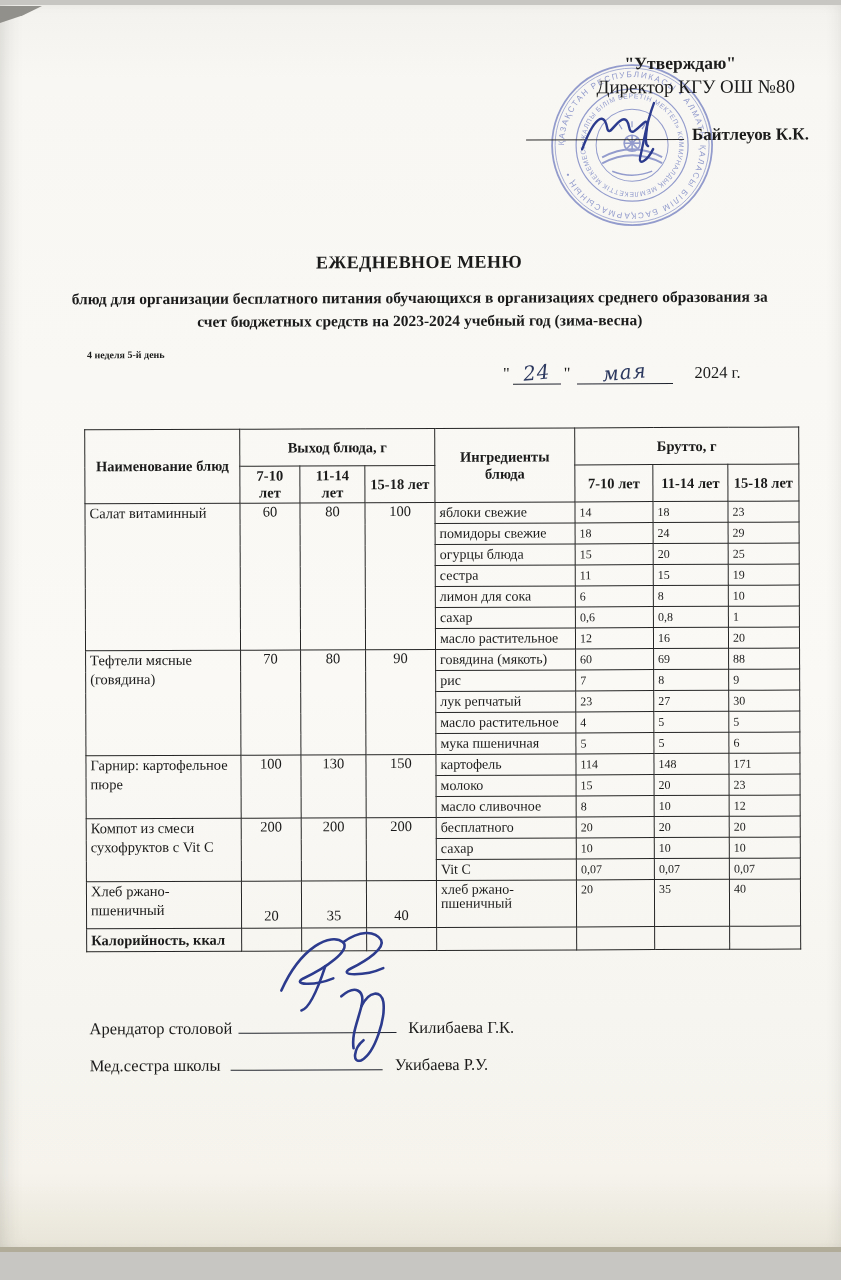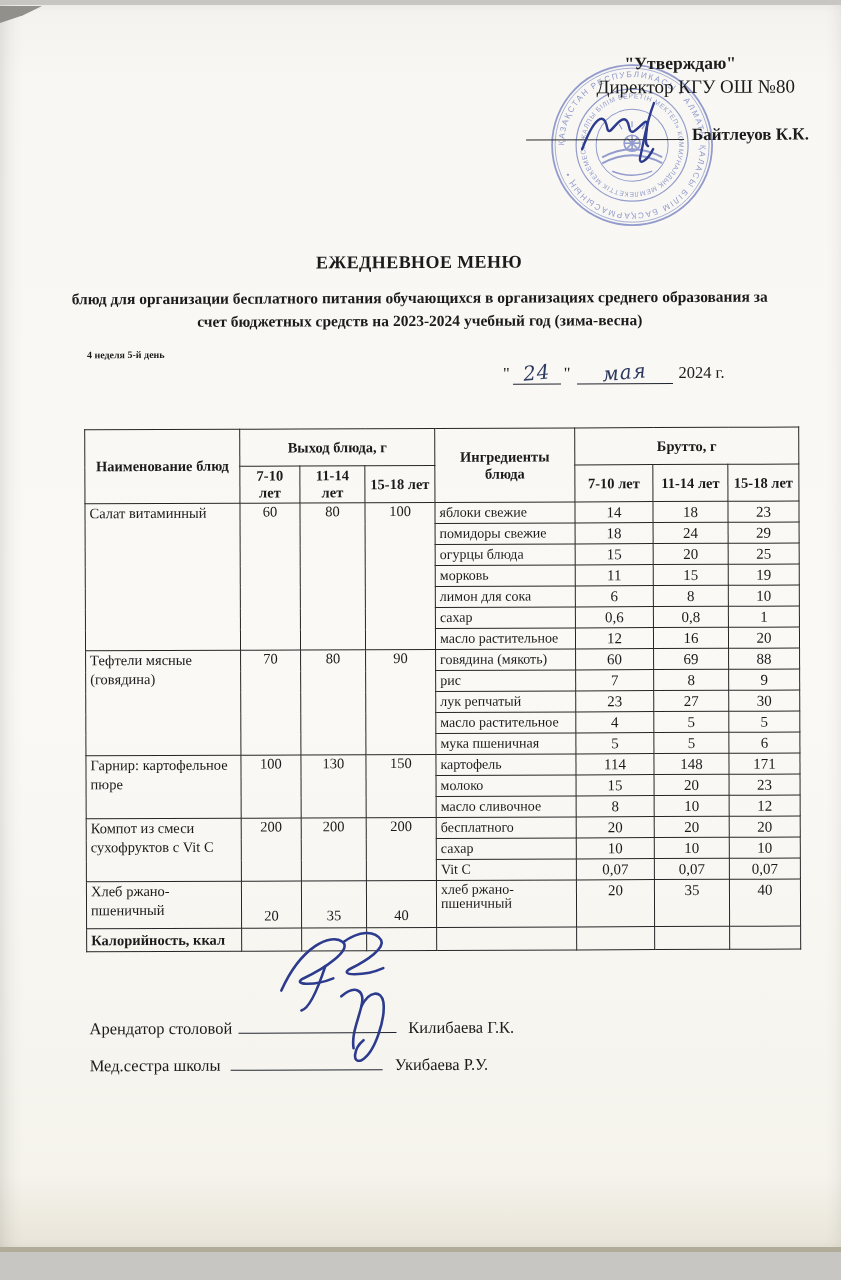--- a/index.html
+++ b/index.html
@@ -39,30 +39,30 @@
     font-size:18px;font-weight:bold;letter-spacing:.4px;}
   .doc-subtitle{position:absolute;top:286px;left:72px;width:698px;text-align:center;
     font-size:15.5px;font-weight:bold;line-height:1.5;}
   .week-label{position:absolute;top:348px;left:88px;font-size:10px;font-weight:bold;}
   .date-line{position:absolute;top:360px;left:504px;font-size:16.5px;white-space:nowrap;}
   .uline{display:inline-block;border-bottom:1.7px solid #20242e;text-align:center;height:24px;vertical-align:baseline;}
   .uline-day{width:48px;margin:0 3px;}
   .uline-month{width:96px;margin:0 4px 0 6px;}
   .hand{font-family:"DejaVu Serif", serif;font-style:italic;font-size:20px;color:#2e3a60;
     display:inline-block;transform:rotate(-5deg);position:relative;top:1px;letter-spacing:1px;}
-  .date-line .yr{margin-left:2px;text-align:center;}
+  .date-line .yr{margin-left:18px;text-align:center;}
 
   
   table.menu{position:absolute;top:428px;left:85px;width:714px;border-collapse:collapse;table-layout:fixed;}
   table.menu th,table.menu td{border:1.6px solid #262626;padding:0 4px;overflow:hidden;}
   table.menu th{font-size:14.5px;font-weight:bold;text-align:center;height:36px;line-height:1.15;}
   td.dish-name{font-size:14.5px;vertical-align:top;padding-top:1px;line-height:1.3;}
   td.out-val{font-size:14.5px;text-align:center;vertical-align:top;padding-top:1px;}
   td.ing-name{font-size:14px;line-height:1.02;height:20px;}
-  td.brutto-val{font-size:15px;text-align:center;height:20px;margin-left:12px;}
+  td.brutto-val{font-size:12px;height:20px;margin-left:12px;}
   tr.row-tall td{height:43px;}
   tr.row-tall td.ing-name,tr.row-tall td.brutto-val{vertical-align:top;padding-top:2px;}
   tr.row-tall td.out-val{vertical-align:bottom;padding-bottom:3px;}
   td.calories-label{font-size:14.5px;font-weight:bold;height:22px;}
 
   
   .sig-row{position:absolute;left:88px;font-size:16.5px;white-space:nowrap;}
   .sig-row1{top:972px;}
   .sig-row2{top:1009px;}
   .sig-row .role{display:inline-block;margin-top:46px;}
@@ -169,21 +169,21 @@
           <td class="brutto-val">24</td>
           <td class="brutto-val">29</td>
         </tr>
         <tr>
           <td class="ing-name">огурцы блюда</td>
           <td class="brutto-val">15</td>
           <td class="brutto-val">20</td>
           <td class="brutto-val">25</td>
         </tr>
         <tr>
-          <td class="ing-name">морковь</td>
+          <td class="ing-name">сестра</td>
           <td class="brutto-val">11</td>
           <td class="brutto-val">15</td>
           <td class="brutto-val">19</td>
         </tr>
         <tr>
           <td class="ing-name">лимон для сока</td>
           <td class="brutto-val">6</td>
           <td class="brutto-val">8</td>
           <td class="brutto-val">10</td>
         </tr>

